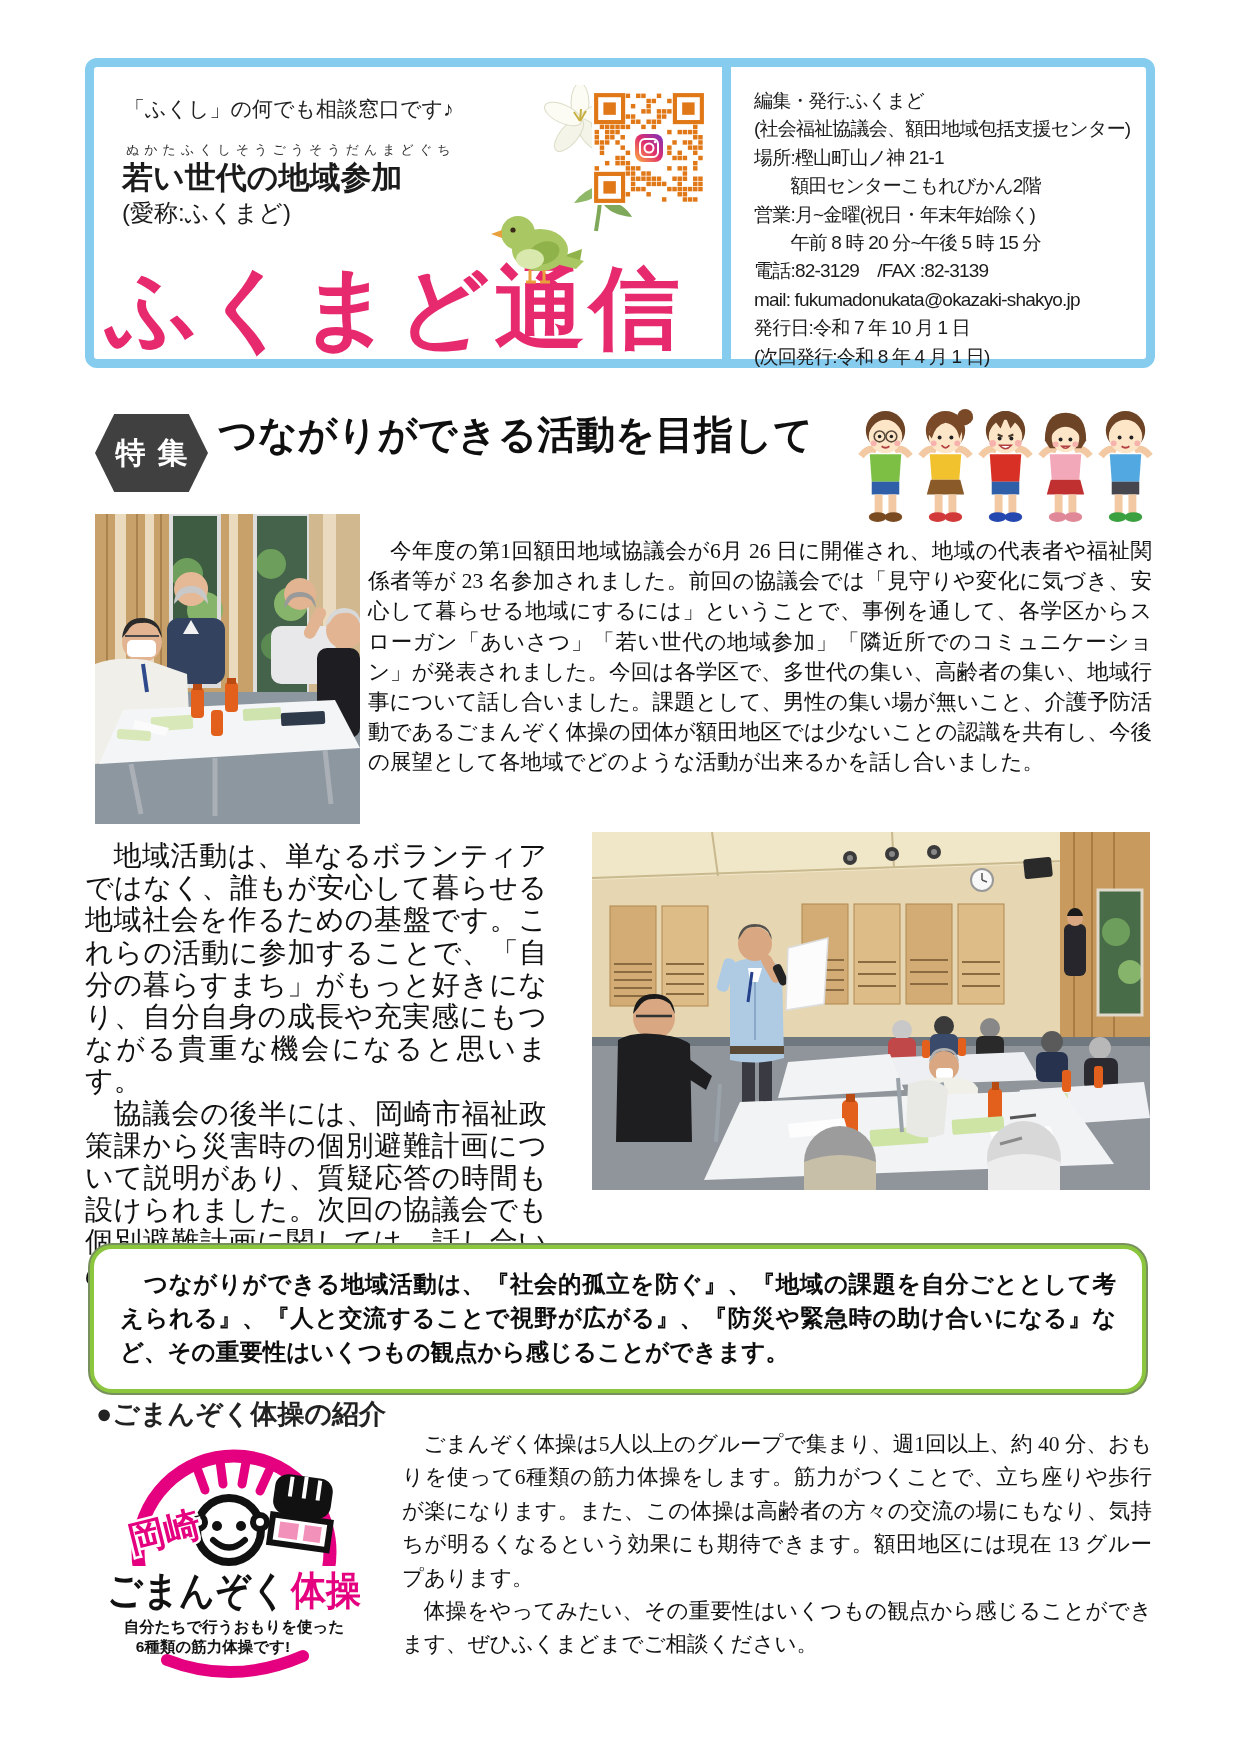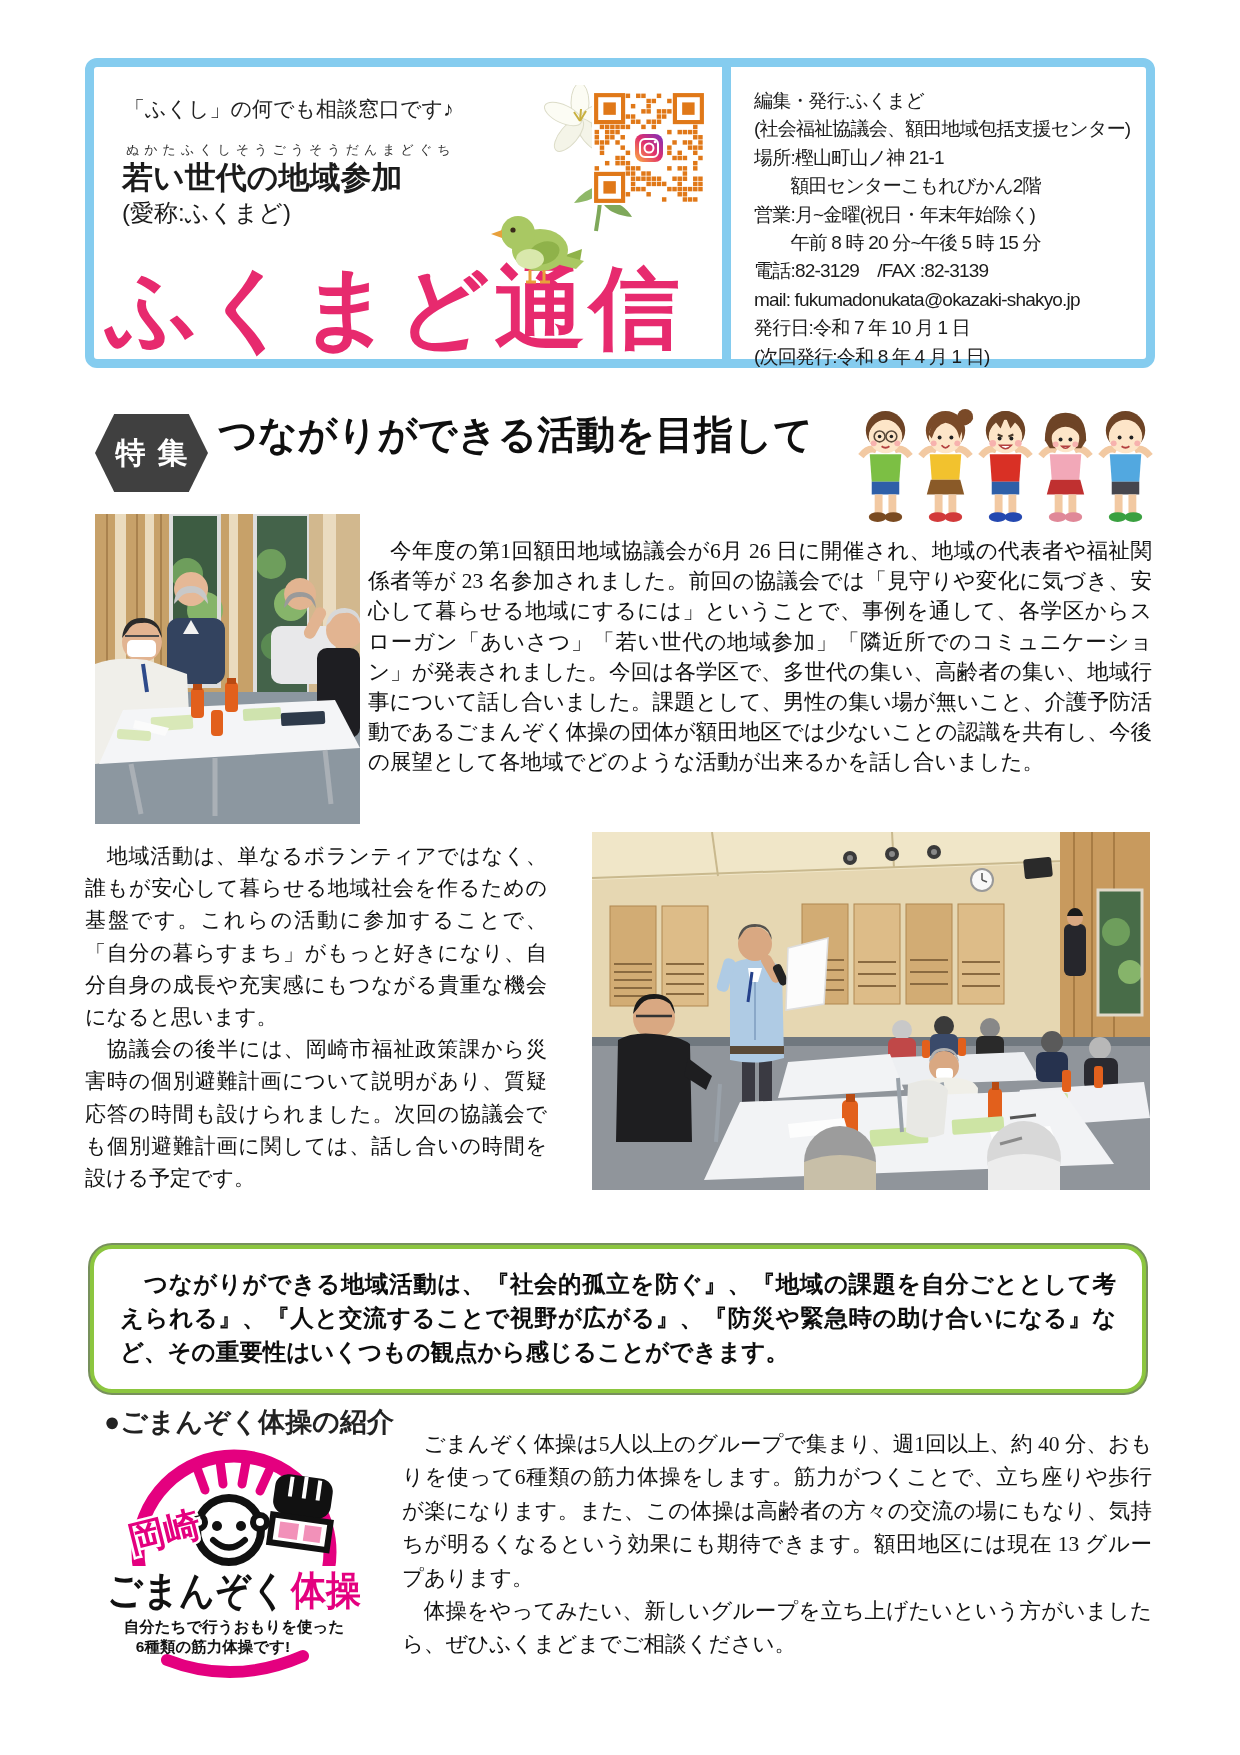--- a/index.html
+++ b/index.html
@@ -28,21 +28,21 @@
                  color:#fff;font:bold 30px "Liberation Sans",sans-serif;letter-spacing:12px;text-indent:12px;}
   .feature-heading{left:218px;top:408px;font-size:39px;font-weight:bold;color:#0f0f0f;
                    font-family:"Liberation Serif",serif;white-space:nowrap;}
   .kids{left:856px;top:402px;width:300px;height:124px;display:flex;gap:1px;}
 
   
   .photo1{left:95px;top:514px;width:265px;height:310px;}
   .photo2{left:592px;top:832px;width:558px;height:358px;}
   .photo1 svg,.photo2 svg{display:block;width:100%;height:100%;}
   .article-1{left:368px;top:536px;width:784px;font-size:21.5px;line-height:30.2px;text-align:justify;color:#111;}
-  .article-2{left:85px;top:840px;width:462px;font-size:21px;line-height:32.2px;text-align:justify;color:#111;}
+  .article-2{left:85px;top:840px;width:462px;font-size:28px;line-height:32.2px;text-align:justify;color:#111;}
   .article-2 p,.article-1 p,.gym-article p{margin:0;}
 
   
   .highlight-box{left:90px;top:1245px;width:1056px;box-sizing:border-box;
                  border:4px solid #8CC63F;border-radius:22px;background:#fff;
                  box-shadow:0 0 0 2px #77905c;padding:12px 20px 14px 20px;}
   .highlight-box p{margin:6px;font-family:"Liberation Sans",sans-serif;font-weight:bold;
                    font-size:23.5px;line-height:34px;color:#0d0d0d;text-align:justify;}
 
   
@@ -626,21 +626,21 @@
           <path d="M352,252 q-24,4 -26,40"></path>
         </g>
       <path d="M316,252 q28,-10 40,6 l-4,44 q-20,8 -38,-2 Z" fill="#E8E8E4"></path>
     </svg>
   </div>
 
   <div class="abs highlight-box">
     <p>　つながりができる地域活動は、『社会的孤立を防ぐ』、『地域の課題を自分ごととして考えられる』、『人と交流することで視野が広がる』、『防災や緊急時の助け合いになる』など、その重要性はいくつもの観点から感じることができます。</p>
   </div>
 
-  <h2 class="abs gym-heading" style="margin:12px;font-family:Liberation Mono, monospace;">●ごまんぞく体操の紹介</h2>
+  <h2 class="abs gym-heading" style="margin:4px;">●ごまんぞく体操の紹介</h2>
 
   <div class="abs gomanzoku-logo">
     <svg viewBox="0 0 258 245">
       <circle cx="129" cy="104" r="96" fill="none" stroke="#E4007F" stroke-width="13"></circle>
 
       <g stroke="#E4007F" stroke-width="9" stroke-linecap="round">
         <line x1="100" y1="42" x2="92" y2="20"></line>
           <line x1="118" y1="36" x2="115" y2="13"></line>
           <line x1="137" y1="36" x2="141" y2="14"></line>
           <line x1="155" y1="43" x2="164" y2="23"></line>
@@ -672,16 +672,16 @@
       <text x="186" y="156" font-size="40" font-weight="900" fill="#E4007F" font-family="Liberation Sans, sans-serif" textLength="70" lengthAdjust="spacingAndGlyphs">体操</text>
       <rect x="34" y="166" width="192" height="44" fill="#fff"></rect>
       <text x="129" y="184" font-size="15.5" font-weight="bold" fill="#111" font-family="Liberation Sans, sans-serif" text-anchor="middle">自分たちで行うおもりを使った</text>
       <text x="108" y="204" font-size="15.5" font-weight="bold" fill="#111" font-family="Liberation Sans, sans-serif" text-anchor="middle">6種類の筋力体操です!</text>
       <path d="M62,212 Q129,238 198,208" fill="none" stroke="#E4007F" stroke-width="12" stroke-linecap="round"></path>
     </svg>
   </div>
 
   <div class="abs gym-article">
     <p>　ごまんぞく体操は5人以上のグループで集まり、週1回以上、約 40 分、おもりを使って6種類の筋力体操をします。筋力がつくことで、立ち座りや歩行が楽になります。また、この体操は高齢者の方々の交流の場にもなり、気持ちが明るくなるという効果にも期待できます。額田地区には現在 13 グループあります。</p>
-    <p>　体操をやってみたい、新しいグループを立ち上げたいという方がいましたら、ぜひふくまどまでご相談ください。</p>
+    <p>　体操をやってみたい、その重要性はいくつもの観点から感じることができます、ぜひふくまどまでご相談ください。</p>
   </div>
 
 </div>
 
 </body></html>

